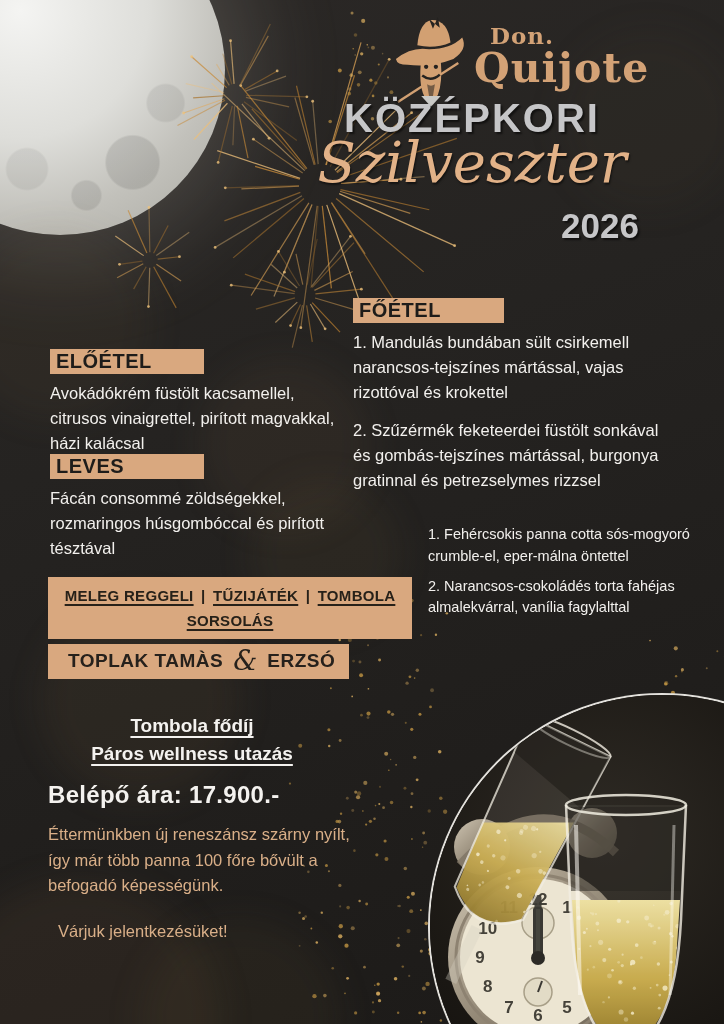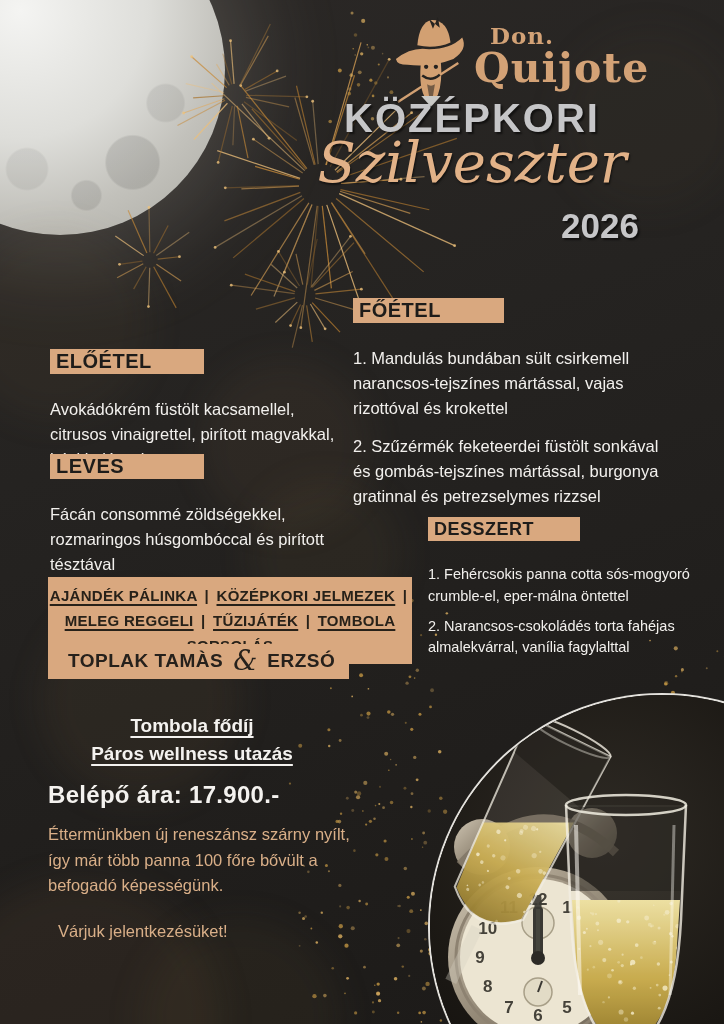--- a/index.html
+++ b/index.html
@@ -39,21 +39,21 @@
          text-shadow:2px 2px 2px rgba(0,0,0,.55);}
   .script{left:272px;top:132px;width:400px;text-align:center;color:#e2b288;
           font-family:"DejaVu Serif",serif;font-style:italic;font-size:56px;line-height:1.1;
           text-shadow:1px 2px 2px rgba(0,0,0,.5);}
   .year{left:540px;top:206px;width:120px;text-align:center;color:#c6c6c8;
         font-size:35px;font-weight:800;text-shadow:2px 2px 2px rgba(0,0,0,.55);}
 
   
   .label-bar{background:#d9a87f;color:#1e1c1a;font-weight:800;font-size:20px;
              letter-spacing:.5px;height:25px;line-height:25px;padding-left:6px;}
-  .sec-text{color:#f2f0ed;font-size:16.5px;line-height:1.52;margin-top:23px;}
+  .sec-text{color:#f2f0ed;font-size:16.5px;line-height:1.52;margin-top:7px;}
   .sec-foetel{left:353px;top:298px;width:322px;}
   .sec-eloetel{left:50px;top:349px;width:300px;}
   .sec-leves{left:50px;top:454px;width:300px;}
   .sec-desszert{left:428px;top:517px;width:276px;}
   .sec-desszert .label-bar{font-size:18px;height:24px;line-height:24px;}
   .sec-desszert .sec-text{font-size:14.5px;line-height:1.5;}
   .gap{margin-top:13px;}
   .gap-sm{margin-top:8px;}
   .w-foetel{width:145px;} .w-eloetel{width:148px;} .w-leves{width:148px;} .w-desszert{width:146px;}
 
@@ -528,32 +528,25 @@
     <div class="label-bar w-eloetel">ELŐÉTEL</div>
     <div class="sec-text">Avokádókrém füstölt kacsamellel, citrusos vinaigrettel, pirított magvakkal, házi kalácsal</div>
   </div>
 
   <div class="abs sec-leves">
     <div class="label-bar w-leves">LEVES</div>
     <div class="sec-text">Fácán consommé zöldségekkel, rozmaringos húsgombóccal és pirított tésztával</div>
   </div>
 
   <div class="abs sec-desszert">
-    <div class="label-bar w-desszert">DESSZERT</div>
     <div class="sec-text">1. Fehércsokis panna cotta sós-mogyoró crumble-el, eper-málna öntettel</div>
     <div class="sec-text gap-sm">2. Narancsos-csokoládés torta fahéjas almalekvárral, vanília fagylalttal</div>
   </div>
 
   <div class="abs perks">
-    <div class="perk-line">
-      <span class="perk">AJÁNDÉK PÁLINKA</span>
-      <span class="sep">|</span>
-      <span class="perk">KÖZÉPKORI JELMEZEK</span>
-      <span class="sep">|</span>
-    </div>
     <div class="perk-line">
       <span class="perk">MELEG REGGELI</span>
       <span class="sep">|</span>
       <span class="perk">TŰZIJÁTÉK</span>
       <span class="sep">|</span>
       <span class="perk">TOMBOLA SORSOLÁS</span>
     </div>
   </div>
 
   <div class="abs hosts">

